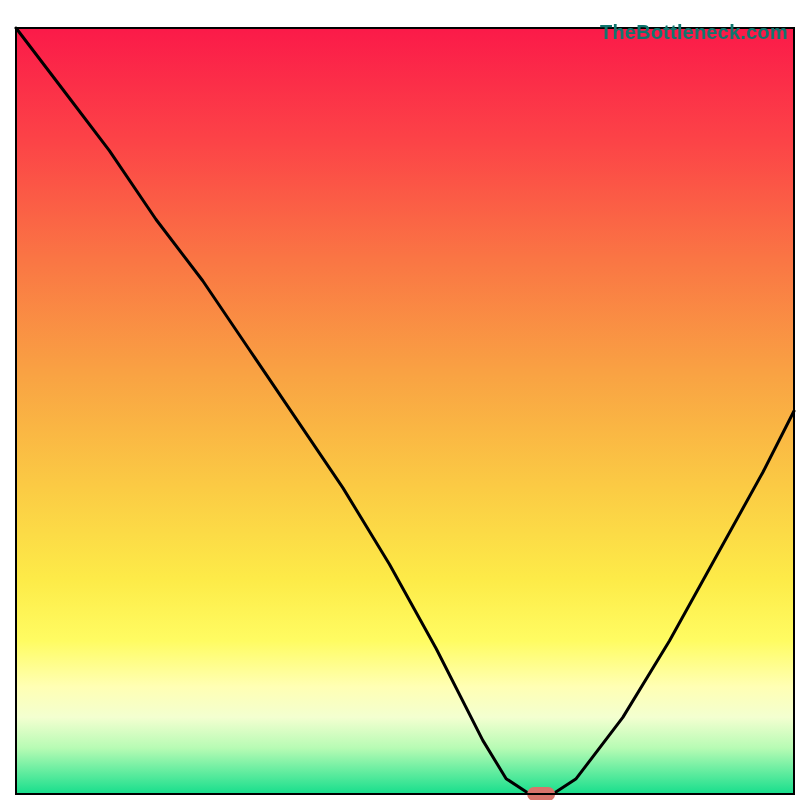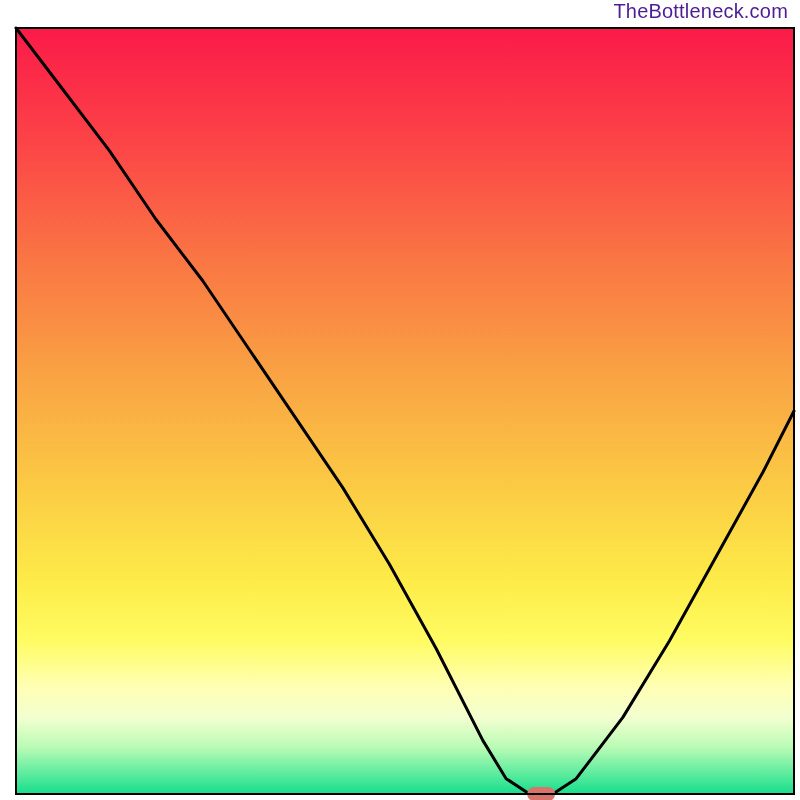--- a/index.html
+++ b/index.html
@@ -10,25 +10,25 @@
     background: #ffffff;
     font-family: Arial, Helvetica, sans-serif;
   }
   #container {
     position: relative;
     width: 800px;
     height: 800px;
   }
   #watermark {
     position: absolute;
-    top: 0;
+    top: 21px;
     right: 12px;
     font-size: 20px;
-    font-weight: 400;
-    color: #4c1d95;
+    font-weight: 700;
+    color: #0f766e;
     letter-spacing: 0.2px;
   }
   svg {
     display: block;
   }
 </style>
 </head>
 <body>
 
 <div id="container">

